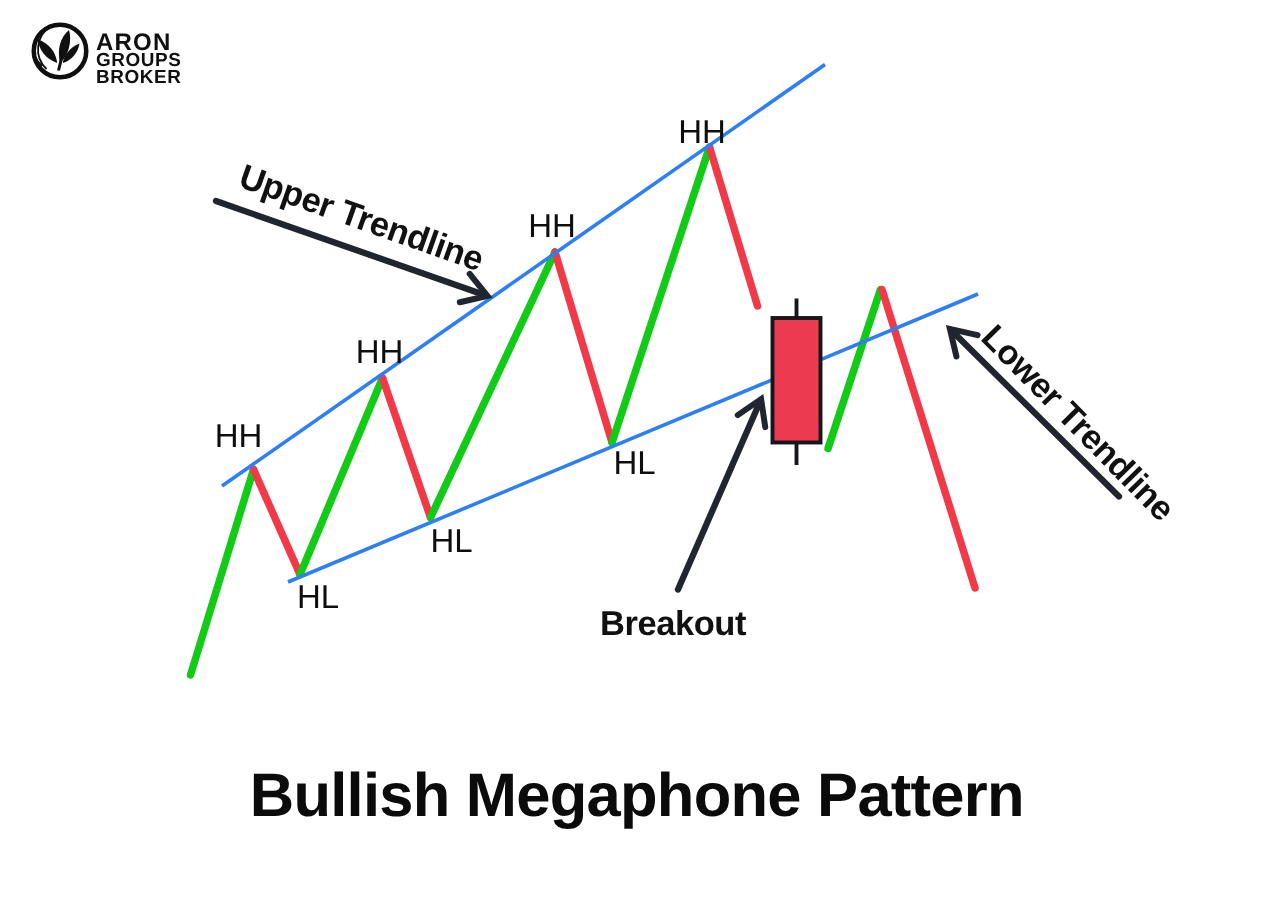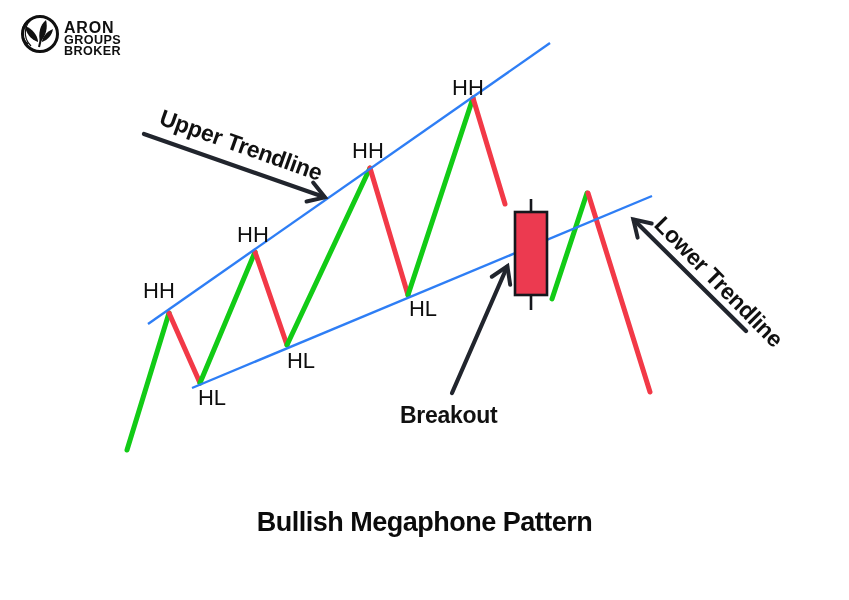--- a/index.html
+++ b/index.html
@@ -15,21 +15,21 @@
   .pivot{
     font-family:"Liberation Sans",sans-serif;font-size:22px;font-weight:500;
     fill:#0e0e0e;text-anchor:middle;
   }
   .ann{
     font-family:"Liberation Sans",sans-serif;font-size:23px;font-weight:bold;
     fill:#111111;letter-spacing:-0.3px;
   }
   .page-title{
     position:absolute;left:0;top:507px;width:849px;text-align:center;
-    font-size:27px;font-weight:bold;color:#0b0b0b;letter-spacing:-0.5px;
+    font-size:41px;font-weight:bold;color:#0b0b0b;letter-spacing:-0.5px;
     font-family:"Liberation Sans",sans-serif;
   }
 </style>
 </head>
 <body>
 
 <div class="stage">
 
   <svg id="logo-svg" width="130" height="54" viewBox="0 0 130 54">
     <circle cx="22" cy="26" r="17.5" fill="#ffffff" stroke="#101010" stroke-width="3"></circle>

